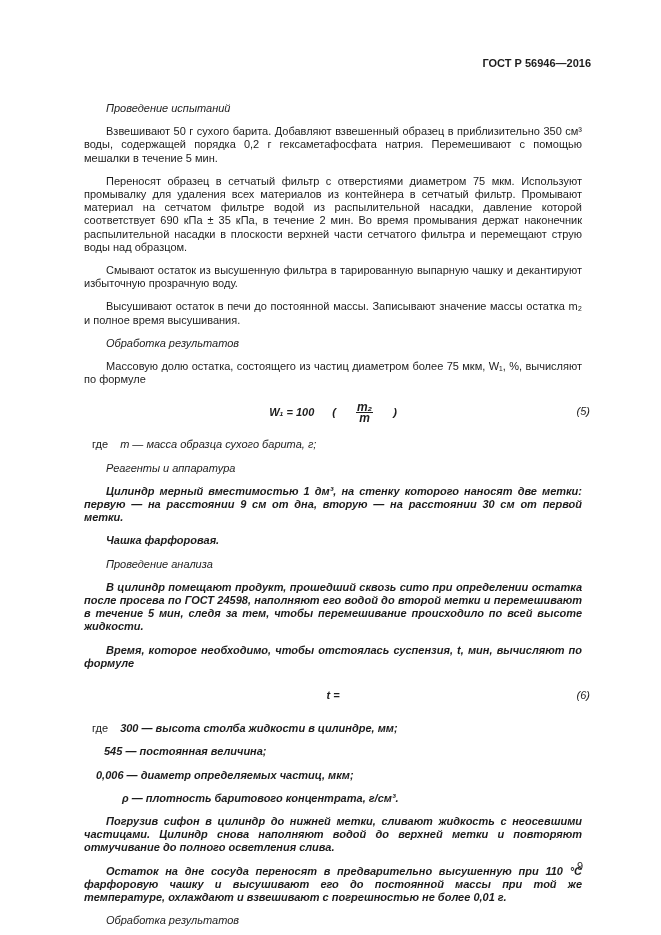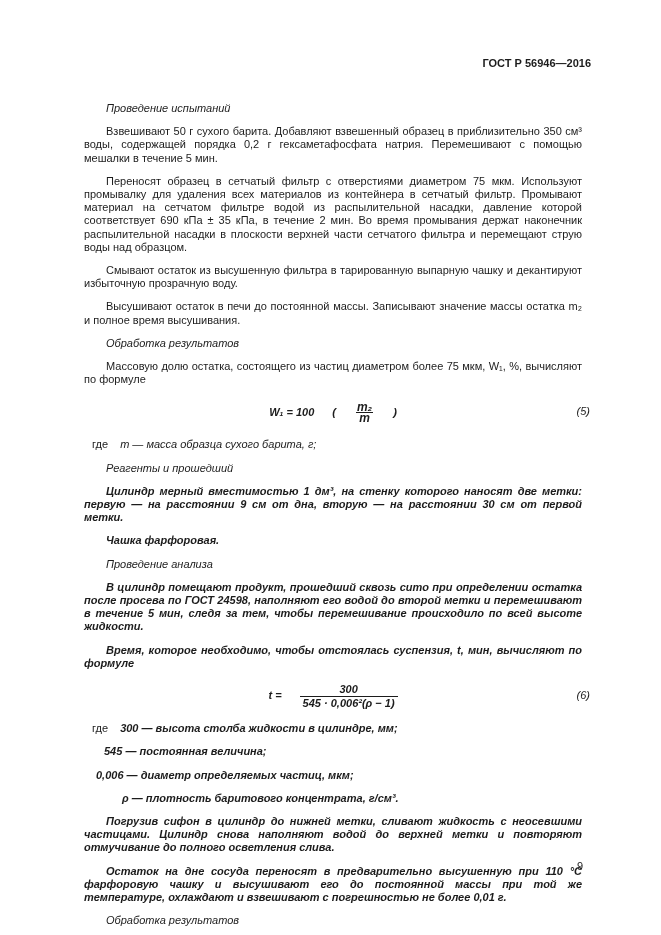--- a/index.html
+++ b/index.html
@@ -113,34 +113,30 @@
     </div>
 
     <div class="where5">
       <p class="where-line">
         <span class="where-intro">где</span>
         <span class="italic">m — масса образца сухого барита, г;</span>
       </p>
     </div>
 
 
-    <p class="italic">Реагенты и прошедший</p>
+    <p class="italic">Реагенты и аппаратура</p>
     <p class="bi">Цилиндр мерный вместимостью 1 дм³, на стенку которого наносят две метки: первую — на расстоянии 9 см от дна, вторую — на расстоянии 30 см от первой метки.</p>
     <p class="bi">Чашка фарфоровая.</p>
     <p class="italic">Проведение анализа</p>
     <p class="bi">В цилиндр помещают продукт, прошедший сквозь сито при определении остатка после просева по ГОСТ 24598, наполняют его водой до второй метки и перемешивают в течение 5 мин, следя за тем, чтобы перемешивание происходило по всей высоте жидкости.</p>
     <p class="bi">Время, которое необходимо, чтобы отстоялась суспензия, t, мин, вычисляют по формуле</p>
 
     <div class="formula-block">
       <span class="formula">
         <span>t =</span>
-        <span class="frac">
-          <span class="num">300</span>
-          <span class="den">545 · 0,006²(ρ − 1)</span>
-        </span>
       </span>
       <span class="eq-number">(6)</span>
     </div>
 
     <div class="where6">
       <p class="where-line bi">
         <span class="where-intro">где</span>
         <span>300 — высота столба жидкости в цилиндре, мм;</span>
       </p>
       <p class="where-line bi ind-b">545 — постоянная величина;</p>

